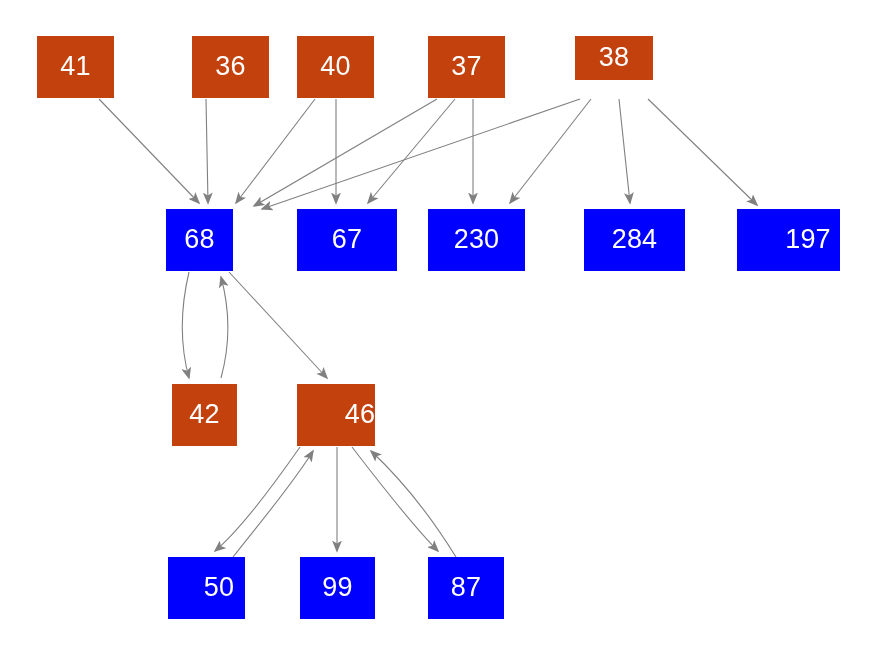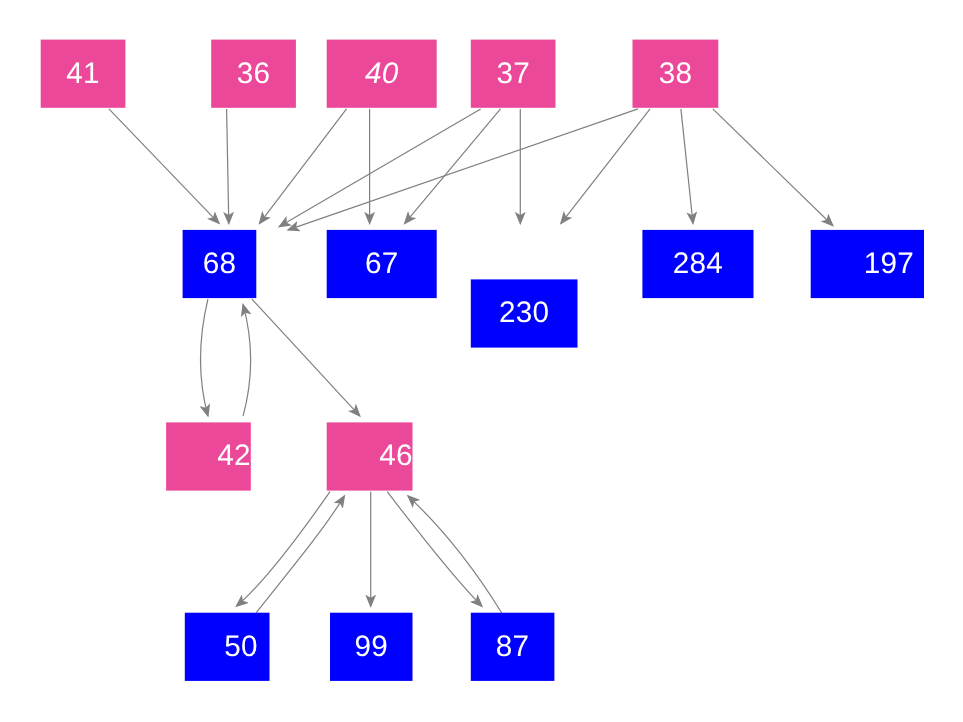--- a/index.html
+++ b/index.html
@@ -29,21 +29,21 @@
     align-items: center;
     justify-content: center;
     color: #ffffff;
     font-size: 27px;
     font-family: "Liberation Sans", sans-serif;
     line-height: 1;
     letter-spacing: 0.2px;
     z-index: 5;
   }
   .node.red {
-    background: #ec4899;
+    background: #c2410c;
   }
   .node.blue {
     background: #0000ff;
   }
   .node-label {
     pointer-events: none;
     transform: translateY(-1px);
   }
 </style>
 </head>
@@ -80,45 +80,45 @@
       </g>
   </svg>
 
   <div id="nodes-group">
       <div class="node red" style="left: 37px; top: 36px; width: 77px; height: 62px;">
         <span class="node-label">41</span>
       </div>
       <div class="node red" style="left: 168px; top: 36px; width: 77px; height: 62px; margin-left: 24px;">
         <span class="node-label">36</span>
       </div>
-      <div class="node red" style="left: 297px; top: 36px; width: 100px; height: 62px; font-style: italic;">
+      <div class="node red" style="left: 297px; top: 36px; width: 77px; height: 62px;">
         <span class="node-label">40</span>
       </div>
       <div class="node red" style="left: 428px; top: 36px; width: 77px; height: 62px;">
         <span class="node-label">37</span>
       </div>
-      <div class="node red" style="left: 575px; top: 36px; width: 78px; height: 62px;">
+      <div class="node red" style="left: 575px; top: 36px; width: 78px; height: 44px;">
         <span class="node-label">38</span>
       </div>
       <div class="node blue" style="left: 166px; top: 209px; width: 67px; height: 62px;">
         <span class="node-label">68</span>
       </div>
       <div class="node blue" style="left: 297px; top: 209px; width: 100px; height: 62px;">
         <span class="node-label">67</span>
       </div>
-      <div class="node blue" style="left: 428px; top: 209px; width: 97px; height: 62px; margin-top: 45px;">
+      <div class="node blue" style="left: 428px; top: 209px; width: 97px; height: 62px;">
         <span class="node-label">230</span>
       </div>
       <div class="node blue" style="left: 584px; top: 209px; width: 101px; height: 62px;">
         <span class="node-label">284</span>
       </div>
       <div class="node blue" style="left: 737px; top: 209px; width: 103px; height: 62px; padding-left: 39px;">
         <span class="node-label">197</span>
       </div>
-      <div class="node red" style="left: 151px; top: 384px; width: 77px; height: 62px; justify-content: flex-end;">
+      <div class="node red" style="left: 172px; top: 384px; width: 65px; height: 62px;">
         <span class="node-label">42</span>
       </div>
       <div class="node red" style="left: 297px; top: 384px; width: 78px; height: 62px; padding-left: 48px;">
         <span class="node-label">46</span>
       </div>
       <div class="node blue" style="left: 168px; top: 557px; width: 77px; height: 62px; padding-left: 25px;">
         <span class="node-label">50</span>
       </div>
       <div class="node blue" style="left: 300px; top: 557px; width: 75px; height: 62px;">
         <span class="node-label">99</span>

